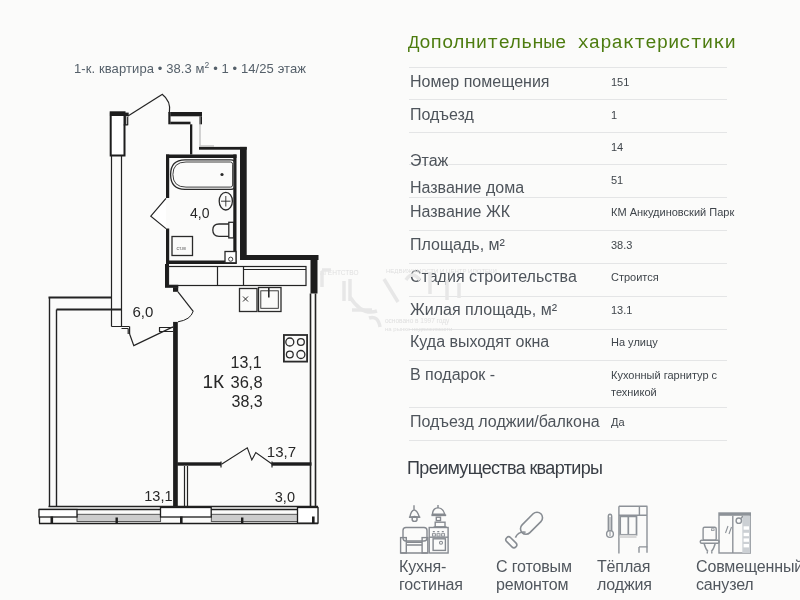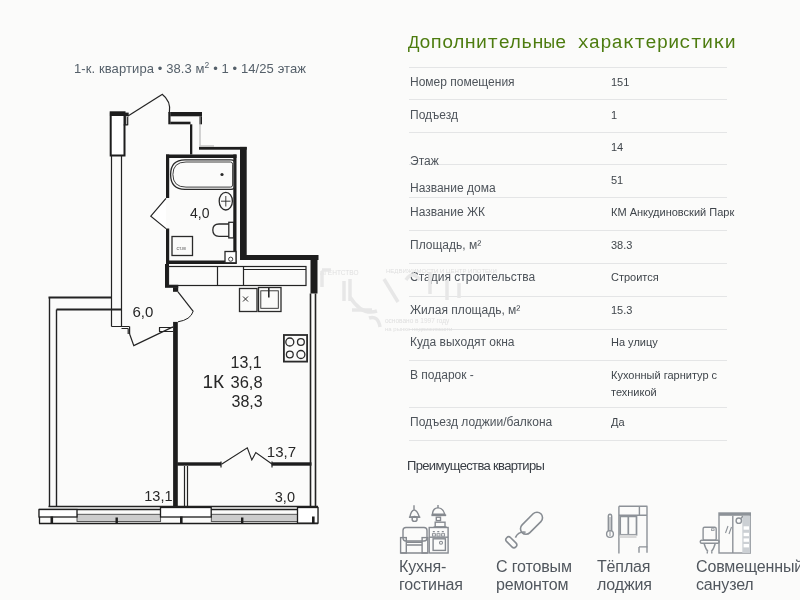--- a/index.html
+++ b/index.html
@@ -1,23 +1,23 @@
 <!DOCTYPE html>
 <html><head>
 <meta charset="utf-8">
 <style>
   html,body{margin:0;padding:0;}
   body{width:800px;height:600px;background:#fbfbfa;font-family:"Liberation Sans",sans-serif;position:relative;overflow:hidden;}
   .abs{position:absolute;}
   .title{left:26px;top:60px;font-size:13px;color:#55606a;letter-spacing:.1px;margin-left:48px;}
   .title sup{font-size:8.5px;}
   .h1{left:408px;top:31.5px;font-size:19px;color:#4d7c0f;font-weight:500;letter-spacing:-.1px;font-family:Liberation Mono, monospace;}
-  .h2{left:407px;top:458px;font-size:13px;color:#383d44;font-weight:500;letter-spacing:-.65px;}
+  .h2{left:407px;top:458px;font-size:18px;color:#383d44;font-weight:500;letter-spacing:-.65px;}
   .sep{left:409px;width:318px;height:1px;background:#e4e5e6;}
-  .lab{left:410px;font-size:12px;color:#4e545b;line-height:20px;}
+  .lab{left:410px;font-size:16px;color:#4e545b;line-height:20px;}
   .val{left:611px;font-size:11px;color:#3f454b;line-height:20px;}
   .cap{font-size:16px;letter-spacing:-.15px;color:#51575e;line-height:18px;}
 </style>
 </head>
 <body>
 <div class="abs title">1-к. квартира • 38.3 м<sup>2</sup> • 1 • 14/25 этаж</div>
 
 <div class="abs sep" style="top:67px"></div>
 <div class="abs sep" style="top:99px"></div>
 <div class="abs sep" style="top:132px"></div>
@@ -41,21 +41,21 @@
 <div class="abs val" style="top:137px">14</div>
 <div class="abs lab" style="top:178px">Название дома</div>
 <div class="abs val" style="top:170px">51</div>
 <div class="abs lab" style="top:202px">Название ЖК</div>
 <div class="abs val" style="top:202px">КМ Анкудиновский Парк</div>
 <div class="abs lab" style="top:235px">Площадь, м²</div>
 <div class="abs val" style="top:235px">38.3</div>
 <div class="abs lab" style="top:267px">Стадия строительства</div>
 <div class="abs val" style="top:267px">Строится</div>
 <div class="abs lab" style="top:300px">Жилая площадь, м²</div>
-<div class="abs val" style="top:300px">15.3</div>
+<div class="abs val" style="top:300px">13.1</div>
 <div class="abs lab" style="top:332px">Куда выходят окна</div>
 <div class="abs val" style="top:332px">На улицу</div>
 <div class="abs lab" style="top:365px">В подарок -</div>
 <div class="abs val" style="top:367px;width:150px;line-height:17px">Кухонный гарнитур с техникой</div>
 <div class="abs lab" style="top:412px">Подъезд лоджии/балкона</div>
 <div class="abs val" style="top:412px">Да</div>
 
 <div class="abs h2">Преимущества квартиры</div>
 
 <div class="abs cap" style="left:399px;top:558px">Кухня-<br>гостиная</div>

